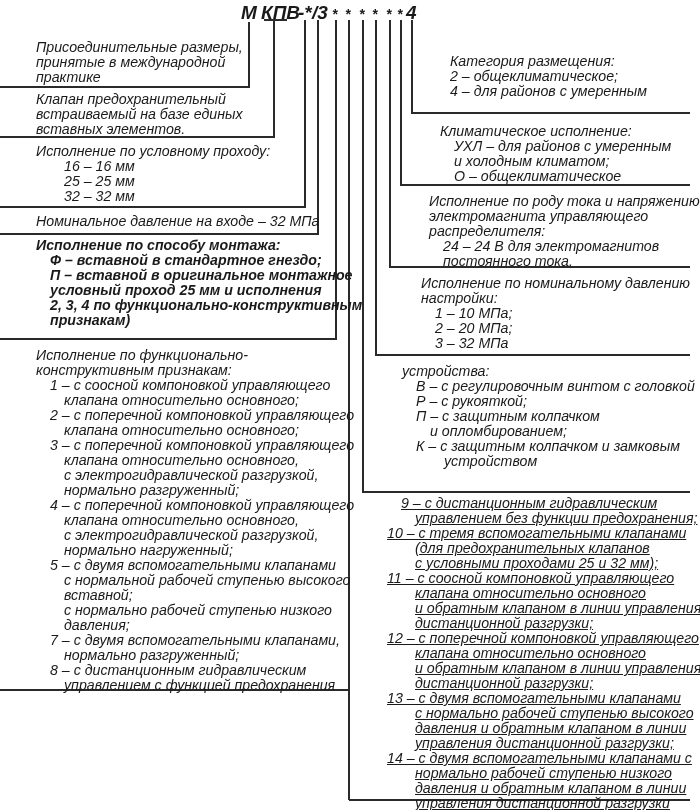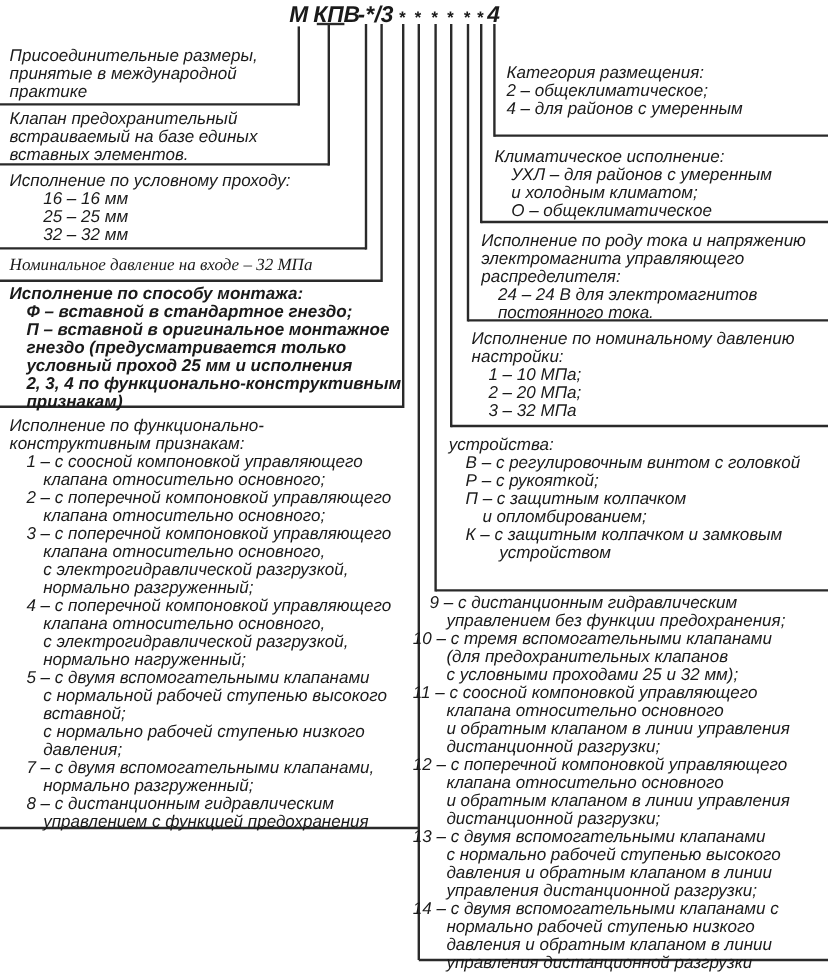--- a/index.html
+++ b/index.html
@@ -3,21 +3,21 @@
 <meta charset="utf-8">
 <style>
   html, body { margin:0; padding:0; background:#ffffff; }
   body { width:700px; height:810px; position:relative; overflow:hidden;
          font-family:"Liberation Sans", sans-serif; color:#1a1a1a; }
   svg.lines { position:absolute; left:0; top:0; width:700px; height:810px; }
   svg.lines line { stroke:#2a2a2a; stroke-width:2; }
   .code { position:absolute; top:2px; font-weight:bold; font-style:italic; font-size:19px; letter-spacing:0px; }
   .code span { position:absolute; top:0; white-space:nowrap; }
   .star { font-size:14px; top:4px !important; }
-  .blk { position:absolute; font-style:italic; font-size:14.2px; line-height:15px; white-space:nowrap; }
+  .blk { position:absolute; font-style:italic; font-size:14.2px; line-height:15px; white-space:nowrap;margin-left:28px; }
   .blk .t { display:block; }
   .ind1 { padding-left:14px; }
   .ind2 { padding-left:28px; }
   .ind3 { padding-left:42px; }
 </style>
 </head>
 <body>
 
 <svg class="lines" viewBox="0 0 700 810">
 
@@ -83,29 +83,28 @@
   <span class="t">вставных элементов.</span>
 </div>
 
 <div class="blk" style="left:8px; top:144px;">
   <span class="t">Исполнение по условному проходу:</span>
   <span class="t ind2">16 – 16 мм</span>
   <span class="t ind2">25 – 25 мм</span>
   <span class="t ind2">32 – 32 мм</span>
 </div>
 
-<div class="blk" style="left:8px; top:214px;font-family:Liberation Serif, serif;">
+<div class="blk" style="left:8px; top:214px;">
   <span class="t">Номинальное давление на входе – 32 МПа</span>
 </div>
 
 <div class="blk" style="left:8px; top:238px;font-weight:bold;">
   <span class="t">Исполнение по способу монтажа:</span>
   <span class="t ind1">Ф – вставной в стандартное гнездо;</span>
   <span class="t ind1">П – вставной в оригинальное монтажное</span>
-  <span class="t ind1">гнездо (предусматривается только</span>
   <span class="t ind1">условный проход 25 мм и исполнения</span>
   <span class="t ind1">2, 3, 4 по функционально-конструктивным</span>
   <span class="t ind1">признакам)</span>
 </div>
 
 <div class="blk" style="left:8px; top:348px;">
   <span class="t">Исполнение по функционально-</span>
   <span class="t">конструктивным признакам:</span>
   <span class="t ind1">1 – с соосной компоновкой управляющего</span>
   <span class="t ind2">клапана относительно основного;</span>
@@ -162,21 +161,21 @@
 <div class="blk" style="left:374px; top:364px;">
   <span class="t">устройства:</span>
   <span class="t ind1">В – с регулировочным винтом с головкой</span>
   <span class="t ind1">Р – с рукояткой;</span>
   <span class="t ind1">П – с защитным колпачком</span>
   <span class="t ind2">и опломбированием;</span>
   <span class="t ind1">К – с защитным колпачком и замковым</span>
   <span class="t ind3">устройством</span>
 </div>
 
-<div class="blk" style="left:344px; top:496px;">
+<div class="blk" style="left:359px; top:496px;text-decoration:underline;">
   <span class="t ind1">9 – с дистанционным гидравлическим</span>
   <span class="t ind2">управлением без функции предохранения;</span>
   <span class="t">10 – с тремя вспомогательными клапанами</span>
   <span class="t ind2">(для предохранительных клапанов</span>
   <span class="t ind2">с условными проходами 25 и 32 мм);</span>
   <span class="t">11 – с соосной компоновкой управляющего</span>
   <span class="t ind2">клапана относительно основного</span>
   <span class="t ind2">и обратным клапаном в линии управления</span>
   <span class="t ind2">дистанционной разгрузки;</span>
   <span class="t">12 – с поперечной компоновкой управляющего</span>

